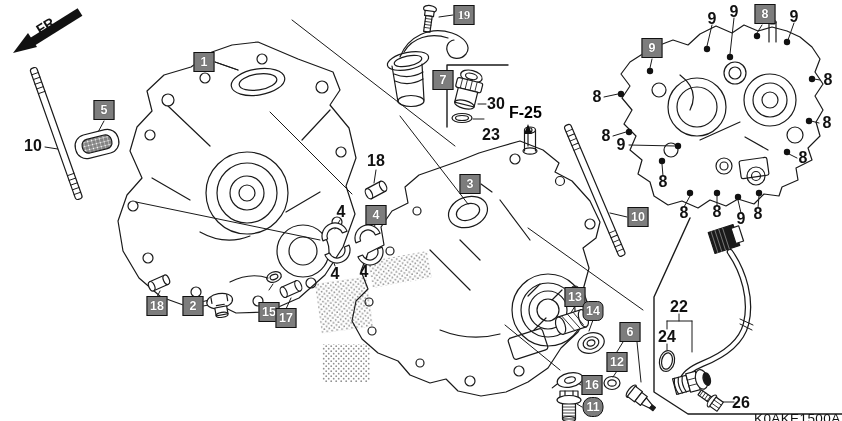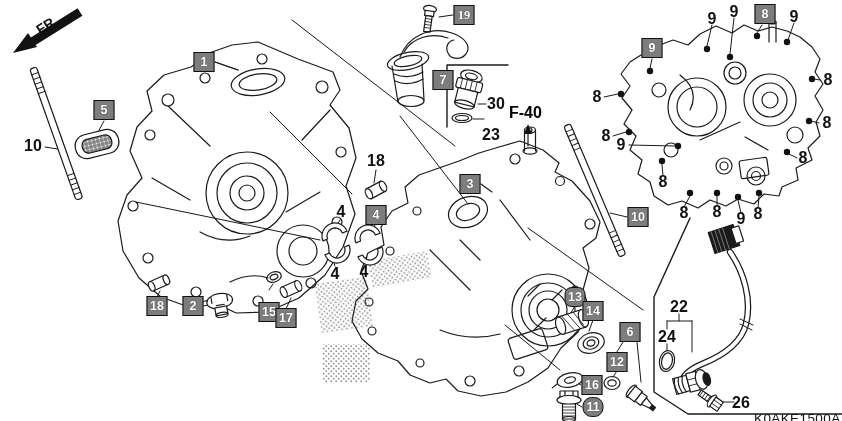--- a/index.html
+++ b/index.html
@@ -333,22 +333,22 @@
       <div class="callout boxed" style="left: 443px; top: 80px;">7</div>
       <div class="callout boxed" style="left: 470px; top: 184px;">3</div>
       <div class="callout boxed" style="left: 652px; top: 48px;">9</div>
       <div class="callout boxed" style="left: 765px; top: 14px;">8</div>
       <div class="callout boxed" style="left: 638px; top: 217px;">10</div>
       <div class="callout boxed" style="left: 376px; top: 215px;">4</div>
       <div class="callout boxed" style="left: 157px; top: 306px;">18</div>
       <div class="callout boxed" style="left: 193px; top: 306px;">2</div>
       <div class="callout boxed" style="left: 269px; top: 312px;">15</div>
       <div class="callout boxed" style="left: 286px; top: 318px;">17</div>
-      <div class="callout boxed" style="left: 575px; top: 297px; border-radius: 7px;">13</div>
-      <div class="callout boxed" style="left: 593px; top: 311px;">14</div>
+      <div class="callout boxed" style="left: 575px; top: 297px;">13</div>
+      <div class="callout boxed" style="left: 593px; top: 311px; border-radius: 6px;">14</div>
       <div class="callout boxed" style="left: 630px; top: 332px;">6</div>
       <div class="callout boxed" style="left: 617px; top: 362px;">12</div>
       <div class="callout boxed" style="left: 592px; top: 385px; text-align: right;">16</div>
       <div class="callout boxed" style="left: 593px; top: 407px; border-radius: 9px;">11</div>
       <div class="callout plain" style="left: 33px; top: 146px;">10</div>
       <div class="callout plain" style="left: 376px; top: 161px;">18</div>
       <div class="callout plain" style="left: 341px; top: 212px;">4</div>
       <div class="callout plain" style="left: 335px; top: 274px;">4</div>
       <div class="callout plain" style="left: 364px; top: 272px;">4</div>
       <div class="callout plain" style="left: 496px; top: 104px;">30</div>
@@ -365,21 +365,21 @@
       <div class="callout plain" style="left: 803px; top: 158px;">8</div>
       <div class="callout plain" style="left: 684px; top: 213px;">8</div>
       <div class="callout plain" style="left: 717px; top: 212px;">8</div>
       <div class="callout plain" style="left: 741px; top: 219px;">9</div>
       <div class="callout plain" style="left: 758px; top: 214px;">8</div>
       <div class="callout plain" style="left: 679px; top: 307px; text-align: right;">22</div>
       <div class="callout plain" style="left: 667px; top: 337px;">24</div>
       <div class="callout plain" style="left: 741px; top: 403px;">26</div>
     </div>
 
-  <div id="figref">F-40</div>
+  <div id="figref">F-25</div>
 
   <div id="diagcode">K0AKE1500A</div>
 
   <svg id="frarrow" viewBox="0 0 96 66">
     <g>
       <line x1="80" y1="12" x2="32" y2="42" stroke="#111" stroke-width="9"></line>
       <polygon points="13,53 28,33 37,47" fill="#111"></polygon>
     </g>
     <text transform="translate(40,35) rotate(-32)">FR.</text>
   </svg>

